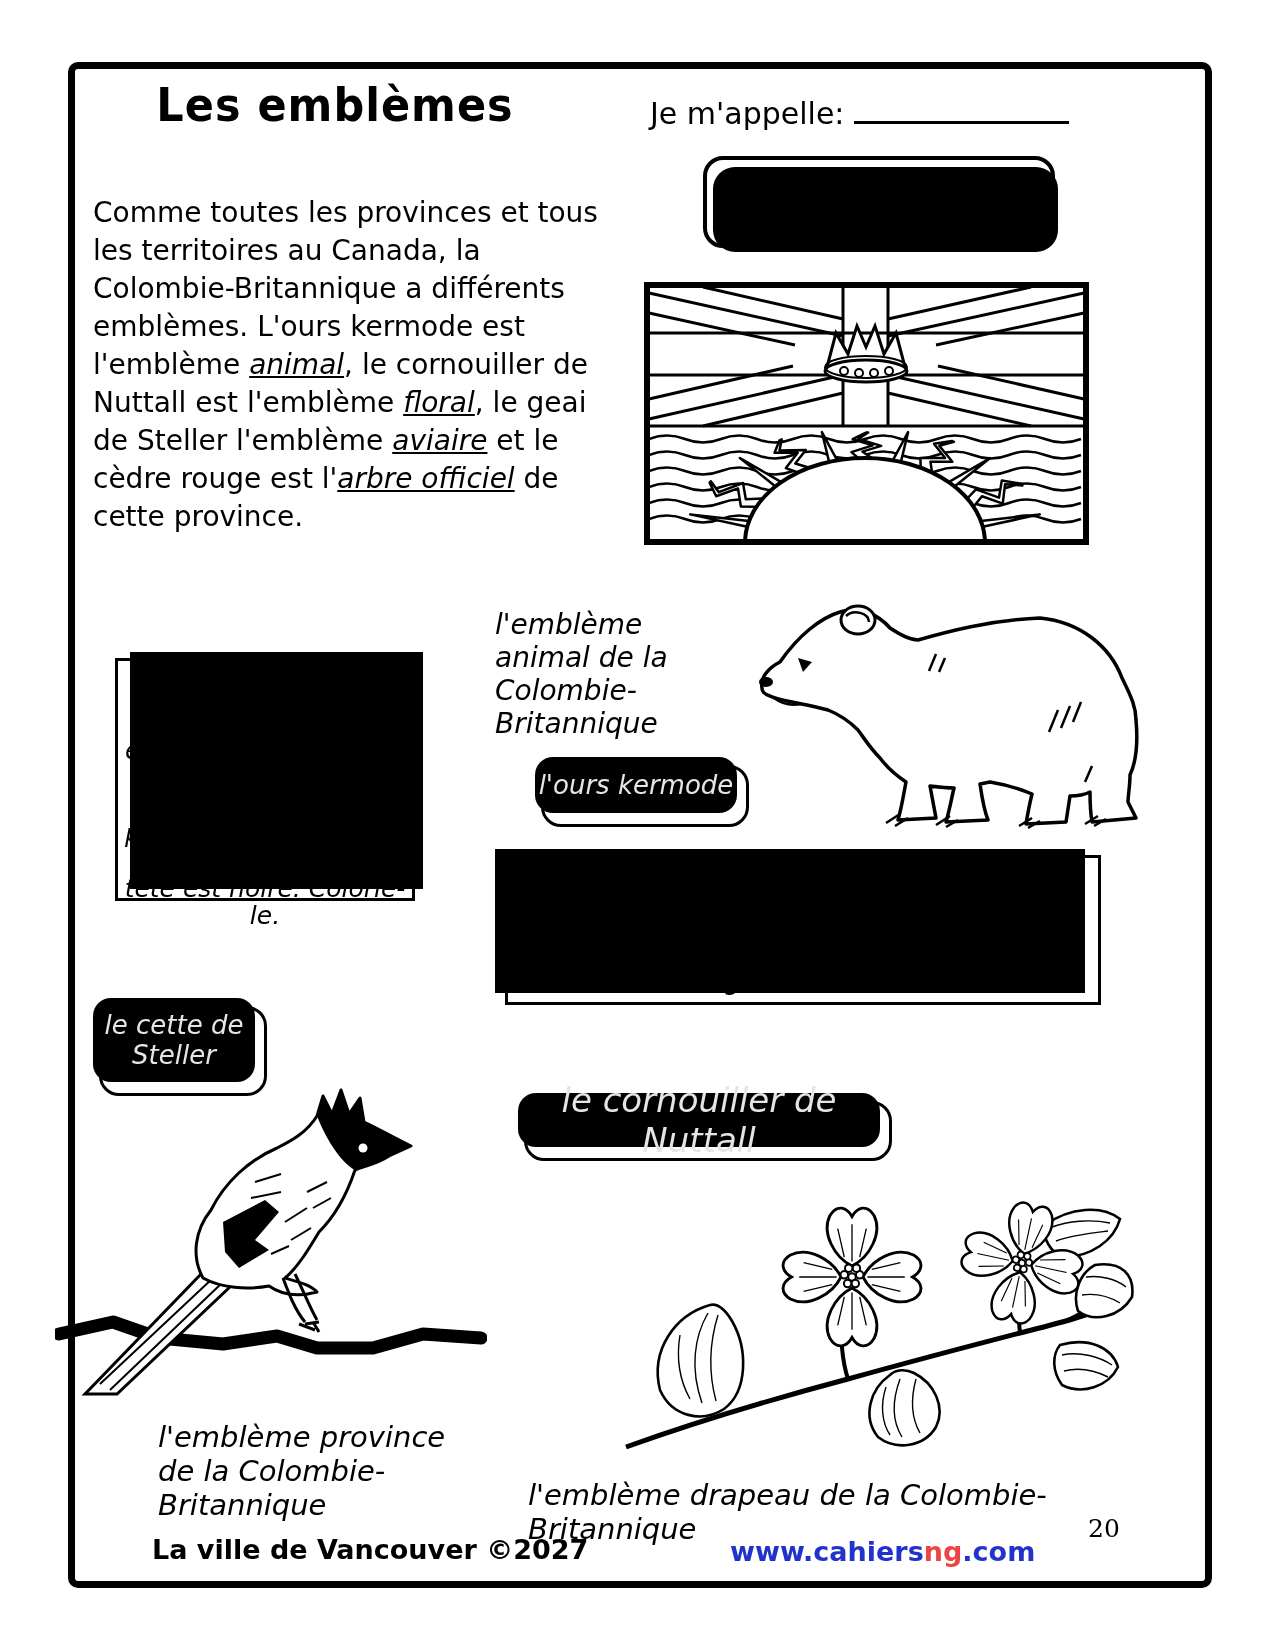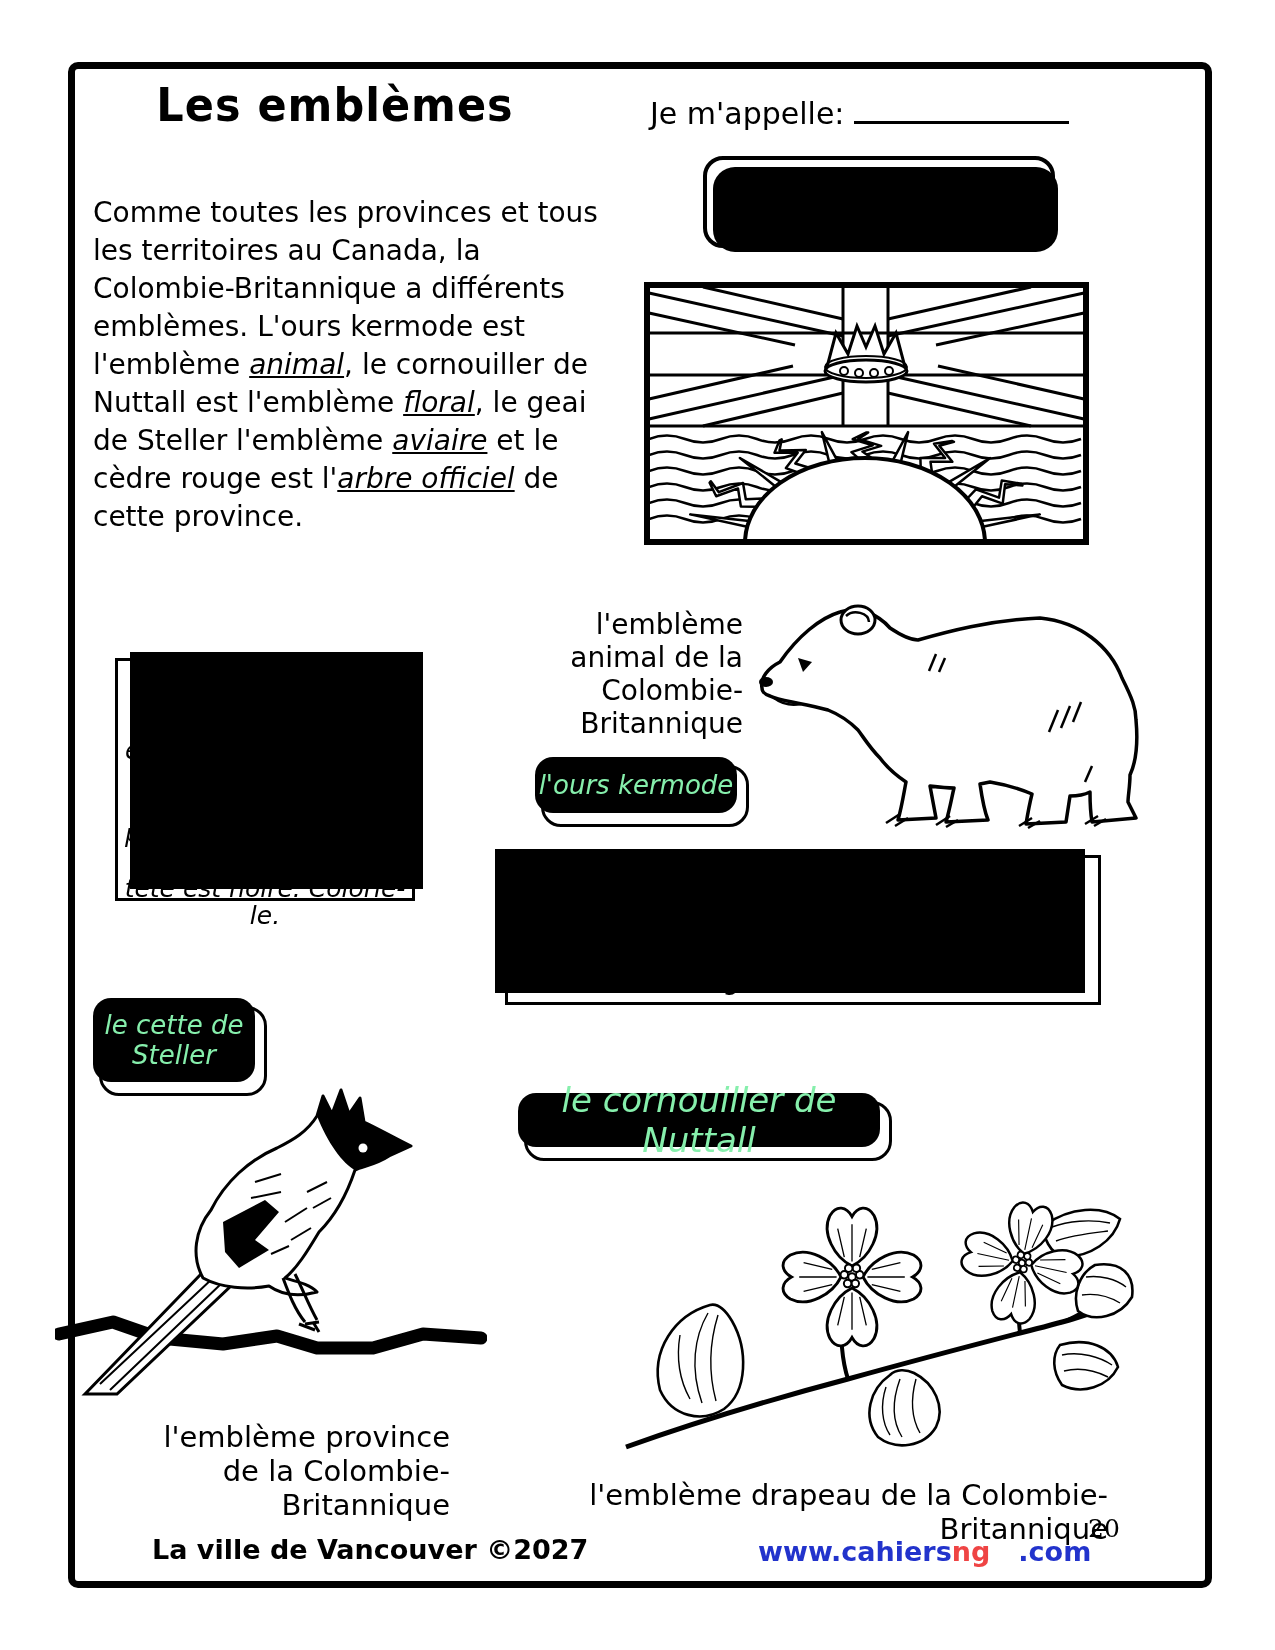--- a/index.html
+++ b/index.html
@@ -27,37 +27,37 @@
   .shadow-tr::before { left:12px; top:-9px; right:-11px; bottom:9px; }
   .shadow-tl::before { left:-13px; top:-9px; right:13px; bottom:9px; }
 
   .flag-instruction { left:703px; top:156px; width:352px; height:92px;
                       font-size:27px; line-height:33px; padding-top:11px; }
   .jay-fact { left:115px; top:658px; width:300px; height:243px;
               font-size:25px; line-height:27.5px; padding:21px 6px; }
   .kermode-fact { left:505px; top:855px; width:596px; height:150px;
                   font-size:26.5px; line-height:31px; padding:13px 10px; }
 
-  .pill { background:#000; color:#86efac; border-radius:18px; z-index:0;
+  .pill { background:#000; color:#e5e5e5; border-radius:18px; z-index:0;
           display:flex; align-items:center; justify-content:center;
           text-align:center; font-style:italic; }
   .pill::after { content:""; position:absolute; left:6px; top:8px; width:100%; height:100%;
                  border:3px solid #000; border-radius:20px; z-index:-1; background:transparent; }
   .pill-kermode { left:535px; top:757px; width:202px; height:56px; font-size:26px; }
   .pill-jay { left:93px; top:998px; width:162px; height:84px; font-size:26px; line-height:30px; }
   .pill-dogwood { left:518px; top:1093px; width:362px; height:54px; font-size:34px; }
 
-  .caption { text-align:right; }
+  .caption { font-style:italic; text-align:left; }
   .cap-animal { left:495px; top:608px; width:248px; font-size:28px; line-height:33px; }
   .cap-aviaire { left:158px; top:1420px; width:292px; font-size:29px; line-height:34px; }
   .cap-floral { left:528px; top:1478px; width:580px; font-size:29px; }
 
   .footer-credit { left:152px; top:1534px; font-size:27px; font-weight:bold; }
   .footer-site { left:730px; top:1536px; font-size:27px; font-weight:bold; text-decoration:none; }
-  .site-blue { color:#2233cc;margin-left:28px; }
+  .site-blue { color:#2233cc; }
   .site-dark { color:#ef4444; }
   .page-num { left:1088px; top:1514px; font-size:25px; font-family:"DejaVu Serif", serif; }
 
   svg { display:block; }
   .art path, .art line, .art ellipse, .art circle, .art polyline { vector-effect:none; }
 </style>
 </head>
 <body>
 
 <div class="page-border"></div>

